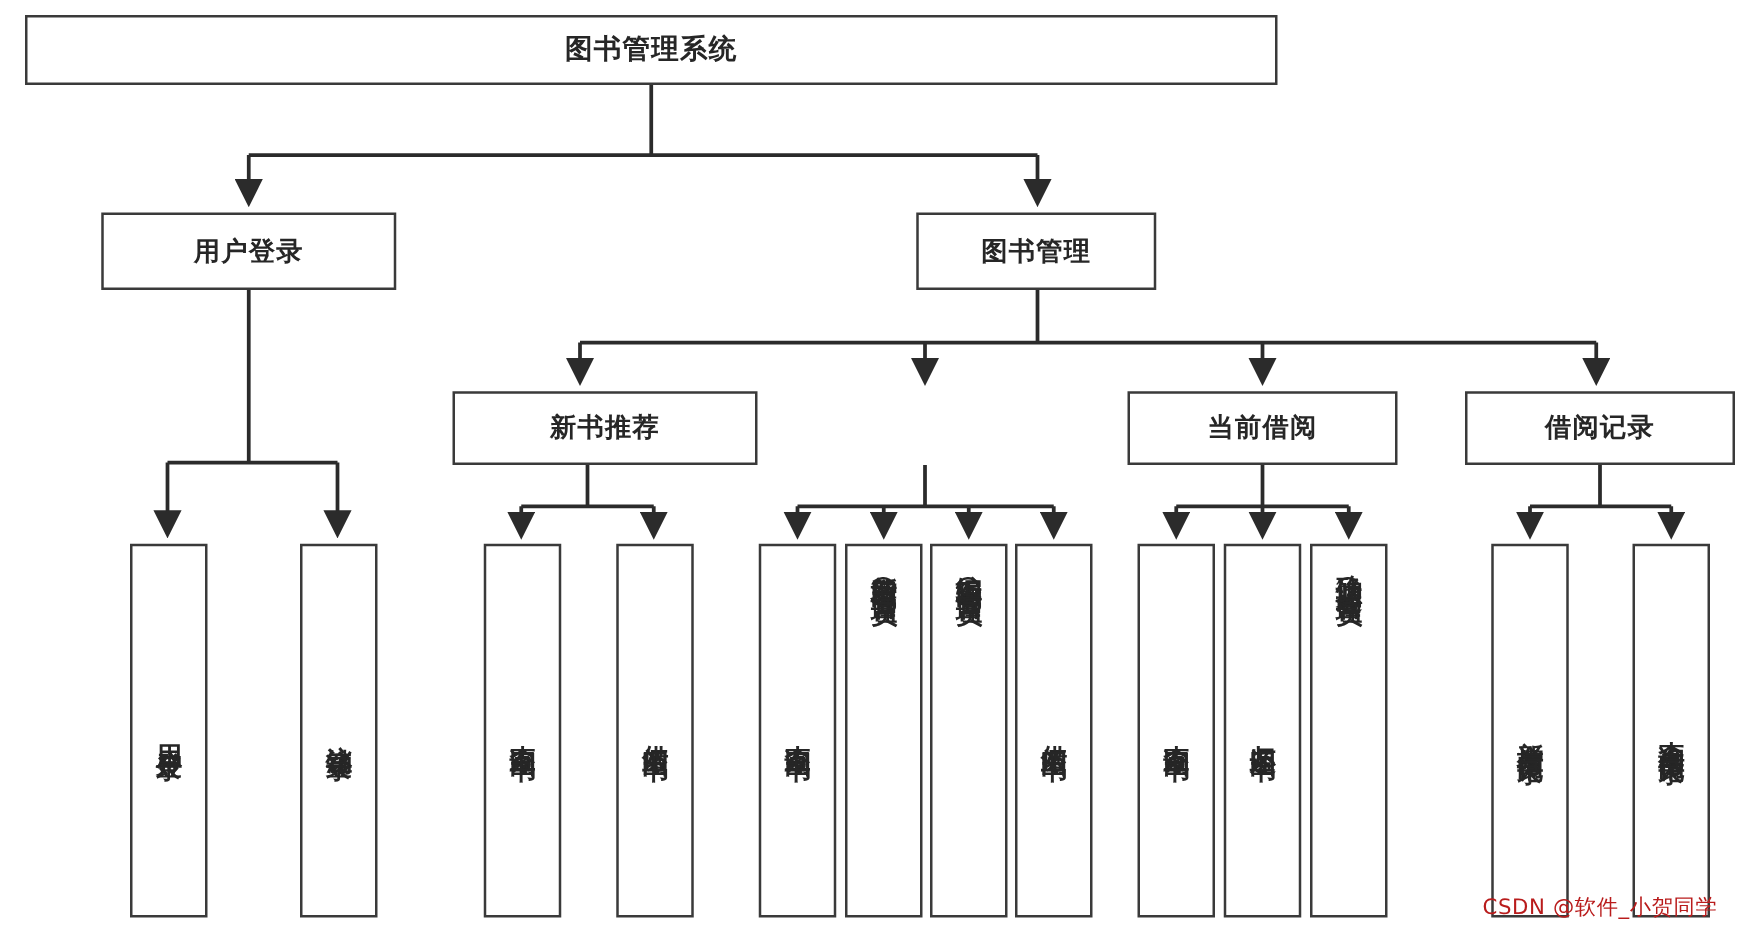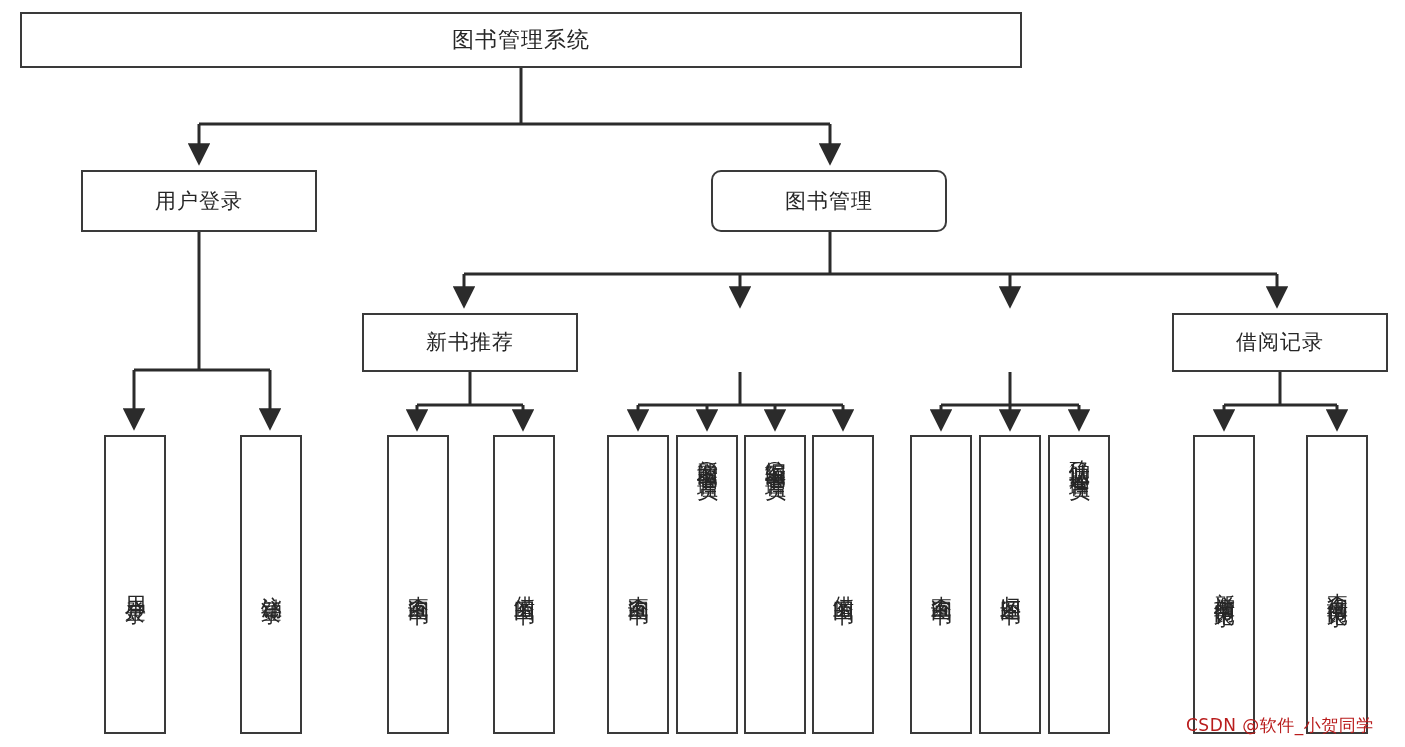--- a/index.html
+++ b/index.html
@@ -32,20 +32,21 @@
     align-items:center;
     justify-content:center;
     z-index:2;
   }
   .node .lbl{
     font-size:21px;
     line-height:1.25;
     color:#262626;
     letter-spacing:1px;
     white-space:nowrap;
+    font-weight:bold;
   }
   .node.root .lbl{font-size:22px;}
   
   .node.leaf{
     align-items:flex-start;
     padding-top:6px;
   }
   .node.leaf .lbl{
     writing-mode:vertical-rl;
     text-orientation:upright;
@@ -126,26 +127,29 @@
     </g>
   </svg>
 
   <div class="node root" style="left:20px;top:12px;width:1002px;height:56px;">
     <span class="lbl">图书管理系统</span>
   </div>
 
   <div class="node" style="left:81px;top:170px;width:236px;height:62px;">
     <span class="lbl">用户登录</span>
   </div>
-  <div class="node" style="left:711px;top:170px;width:236px;height:62px;border-radius:10px;">
+  <div class="node" style="left:733px;top:170px;width:192px;height:62px;">
     <span class="lbl">图书管理</span>
   </div>
 
-  <div class="node" style="left:362px;top:313px;width:216px;height:59px;">
+  <div class="node" style="left:362px;top:313px;width:244px;height:59px;">
     <span class="lbl">新书推荐</span>
+  </div>
+  <div class="node" style="left:902px;top:313px;width:216px;height:59px;">
+    <span class="lbl">当前借阅</span>
   </div>
   <div class="node" style="left:1172px;top:313px;width:216px;height:59px;">
     <span class="lbl">借阅记录</span>
   </div>
 
   <div class="node leaf tall-center" style="left:104px;top:435px;width:62px;height:299px;">
     <span class="lbl">用户登录</span>
   </div>
   <div class="node leaf tall-center" style="left:240px;top:435px;width:62px;height:299px;">
     <span class="lbl">注销登录</span>

